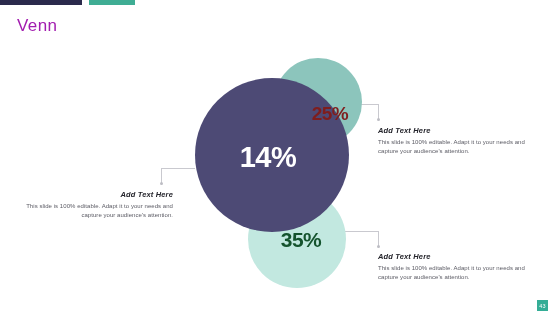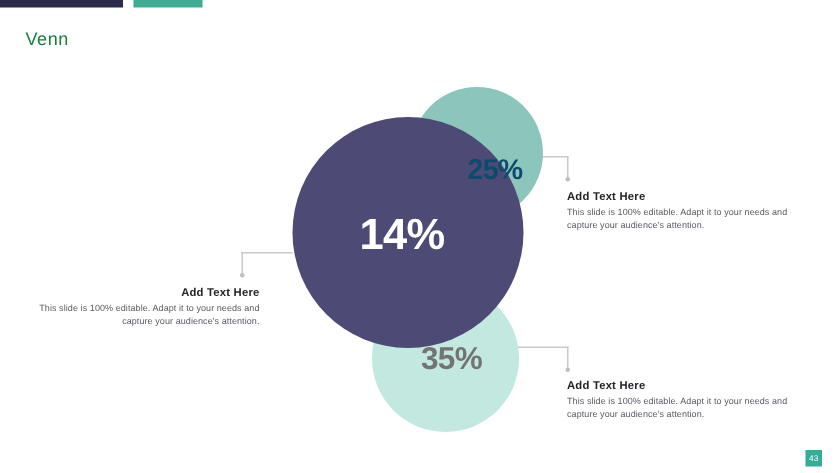--- a/index.html
+++ b/index.html
@@ -29,23 +29,23 @@
     height: 5px;
   }
   #bar-navy { left: 0px;  width: 82px; }
   #bar-teal { left: 89px; width: 46px; }
 
   
   #page-title {
     position: absolute;
     left: 17px;
     top: 16px;
-    font-size: 12px;
+    font-size: 17px;
     font-weight: 400;
-    color: #15803d;
+    color: #a21caf;
     letter-spacing: 0.4px;
     line-height: 20px;
   }
 
   
   .circle {
     position: absolute;
     border-radius: 50%;
     display: flex;
     align-items: center;
@@ -121,20 +121,21 @@
 
   
   .textblock { position: absolute; }
   .tb-title {
     font-size: 7.5px;
     font-weight: bold;
     color: #24242b;
     letter-spacing: 0.15px;
     margin-bottom: 3px;
     line-height: 9px;
+    font-style: italic;
   }
   .tb-body {
     font-size: 6px;
     color: #5b5b64;
     line-height: 8.5px;
     letter-spacing: 0.05px;
   }
   #text-right-top  { left: 378px; top: 126px; width: 160px; text-align: left; }
   #text-right-bot  { left: 378px; top: 252px; width: 160px; text-align: left; }
   #text-left       { left: 25px;  top: 190px; width: 148px; text-align: right; }
@@ -160,27 +161,27 @@
 
 <div id="slide" style="background: rgb(255, 255, 255);">
 
   <div class="bar" id="bar-navy" style="background: rgb(43, 42, 76);"></div>
   <div class="bar" id="bar-teal" style="background: rgb(63, 173, 148);"></div>
 
   <div id="page-title">Venn</div>
 
   <div class="circle" id="circle-25" style="background: rgb(140, 197, 188);"></div>
   <div class="circle" id="circle-35" style="background: rgb(194, 232, 224);">
-    <span class="pct" id="pct-35" style="color: #737373;">35%</span>
+    <span class="pct" id="pct-35" style="color: #14532d;">35%</span>
   </div>
   <div class="circle" id="circle-75" style="background: rgb(77, 74, 117);">
     <span class="pct" id="pct-75" style="color: rgb(255, 255, 255);">14%</span>
   </div>
   <div id="pct-25-holder">
-    <span class="pct" id="pct-25" style="color: #0c4a6e; margin-top: 46px;">25%</span>
+    <span class="pct" id="pct-25" style="color: #7f1d1d; margin-top: 46px;">25%</span>
   </div>
 
   <div class="connector">
     <div class="conn-h" style="left:353px; top:104px; width:26px;"></div>
     <div class="conn-v" style="left:378px; top:104px; height:16px;"></div>
     <div class="conn-dot" style="left:377px; top:118px;"></div>
   </div>
 
   <div class="connector">
     <div class="conn-h" style="left:345px; top:231px; width:34px;"></div>

